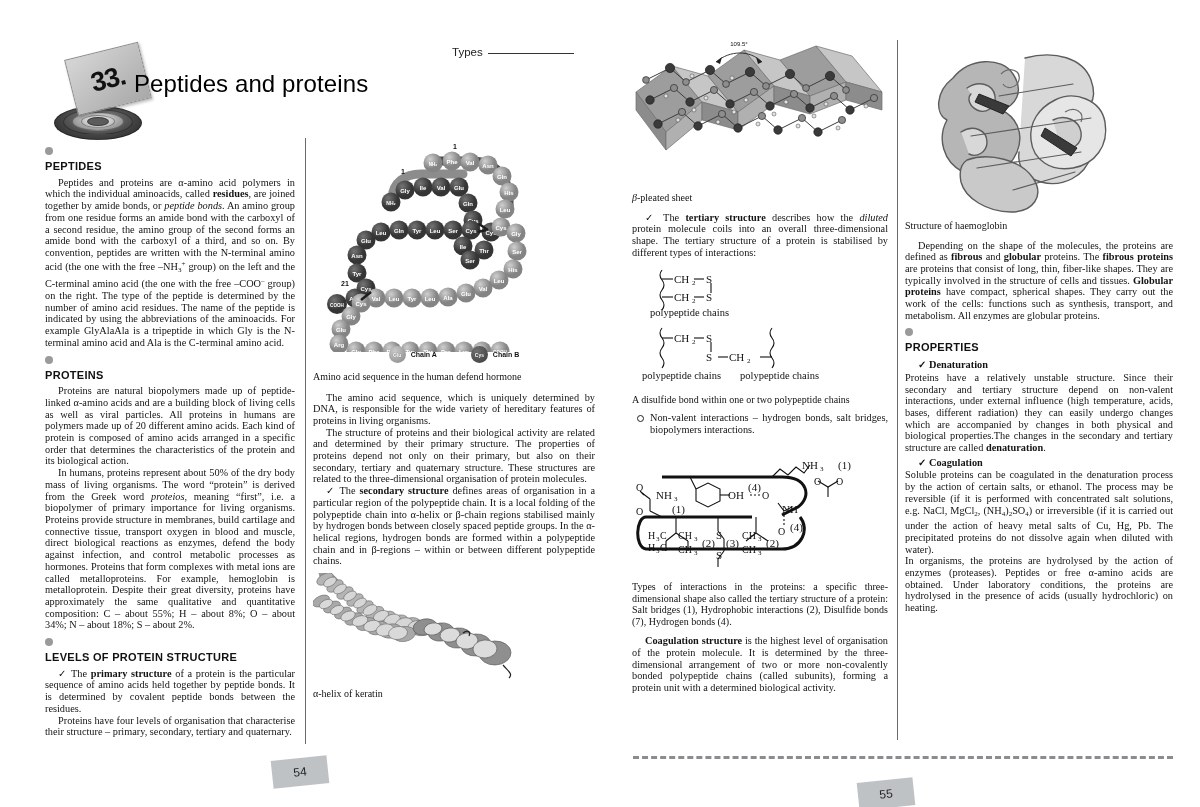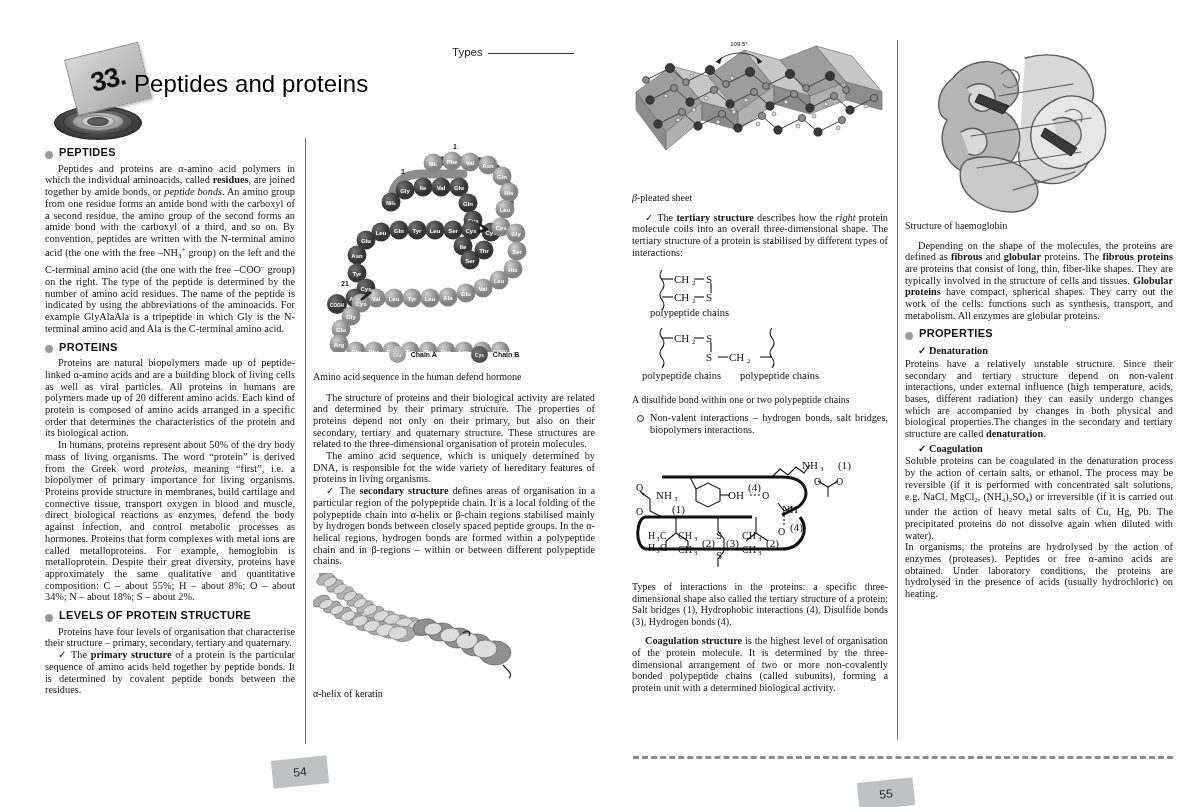--- a/index.html
+++ b/index.html
@@ -63,24 +63,25 @@
   .col-text{
     font-size:10.3px;line-height:11.7px;text-align:justify;
     text-justify:inter-word;hyphens:none;color:#131313;
   }
   .col-text p{margin:0 0 0 0;text-indent:13px;font-family:Liberation Serif, serif;}
   .col-text p.noind{text-indent:0;}
   .col-rule{position:absolute;width:0;border-left:1px solid #6b6b6b;}
 
   
   .sec-h{
-    display:flex;align-items:flex-end;gap:6px;
+    display:flex;align-items:flex-start;gap:6px;
     font-family:"Liberation Sans",sans-serif;
     font-weight:bold;font-size:11px;letter-spacing:.3px;color:#111;
     margin:7px 0 4px 0;
+    flex-direction:column;
   }
   .bullet-dot{
     width:8px;height:8px;border-radius:50%;
     background:#9a9a9a;flex:0 0 auto;display:inline-block;
   }
   .check-h{
     font-weight:bold;font-size:10.3px;margin:5px 0 1px 0;
   }
   .chk{font-size:10px;}
   b{font-weight:bold;}
@@ -169,23 +170,23 @@
 
       <p>Proteins are natural biopolymers made up of peptide-linked α-amino acids and are a building block of living cells as well as viral particles. All proteins in humans are polymers made up of 20 different amino acids. Each kind of protein is composed of amino acids arranged in a specific order that determines the characteristics of the protein and its biological action.</p>
 
       <p>In humans, proteins represent about 50% of the dry body mass of living organisms. The word “protein” is derived from the Greek word <i>proteios</i>, meaning “first”, i.e. a biopolymer of primary importance for living organisms. Proteins provide structure in membranes, build cartilage and connective tissue, transport oxygen in blood and muscle, direct biological reactions as enzymes, defend the body against infection, and control metabolic processes as hormones. Proteins that form complexes with metal ions are called metalloproteins. For example, hemoglobin is metalloprotein. Despite their great diversity, proteins have approximately the same qualitative and quantitative composition: C – about 55%; H – about 8%; O – about 34%; N – about 18%; S – about 2%.</p>
 
       <div class="sec-h">
         <span class="bullet-dot"></span>
         <span>LEVELS OF PROTEIN STRUCTURE</span>
       </div>
 
+      <p><span class="chk">✓</span> The <b>primary structure</b> of a protein is the particular sequence of amino acids held together by peptide bonds. It is determined by covalent peptide bonds between the residues.</p>
+
       <p>Proteins have four levels of organisation that characterise their structure – primary, secondary, tertiary and quaternary.</p>
-
-      <p><span class="chk">✓</span> The <b>primary structure</b> of a protein is the particular sequence of amino acids held together by peptide bonds. It is determined by covalent peptide bonds between the residues.</p>
     </div>
 
     <div class="col" style="left:313px;top:140px;width:282px;">
 
       <div class="fig insulin" style="position:relative;height:212px;">
         <svg width="282" height="212" viewBox="0 0 282 212">
           <defs>
             <radialGradient id="ga" cx="35%" cy="30%">
               <stop offset="0%" stop-color="#cfcfcf"></stop>
                 <stop offset="70%" stop-color="#9b9b9b"></stop>
@@ -348,22 +349,22 @@
           <span class="res resB" style="position:relative;width:17px;height:17px;font-size:5px;">
               <span>Cys</span>
             </span>
           <span>Chain B</span>
         </div>
       </div>
 
       <div class="caption" style="margin:8px 0 9px 0;">Amino acid sequence in the human defend hormone</div>
 
       <div class="col-text">
+        <p>The amino acid sequence, which is uniquely determined by DNA, is responsible for the wide variety of hereditary features of proteins in living organisms.</p>
         <p>The structure of proteins and their biological activity are related and determined by their primary structure. The properties of proteins depend not only on their primary, but also on their secondary, tertiary and quaternary structure. These structures are related to the three-dimensional organisation of protein molecules.</p>
-        <p>The amino acid sequence, which is uniquely determined by DNA, is responsible for the wide variety of hereditary features of proteins in living organisms.</p>
         <p><span class="chk">✓</span> The <b>secondary structure</b> defines areas of organisation in a particular region of the polypeptide chain. It is a local folding of the polypeptide chain into α-helix or β-chain regions stabilised mainly by hydrogen bonds between closely spaced peptide groups. In the α-helical regions, hydrogen bonds are formed within a polypeptide chain and in β-regions – within or between different polypeptide chains.</p>
       </div>
 
       <div style="position:relative;height:112px;margin-top:6px;">
         <svg width="282" height="112" viewBox="0 0 282 112">
           <g fill="none" stroke="#777" stroke-width="1">
 
             <g id="h1">
               <path d="M6,2 C14,0 22,8 26,16" stroke="#9a9a9a" stroke-width="9"></path>
             </g>
@@ -542,21 +543,21 @@
           <path d="M84,22 C98,10 118,10 130,22" stroke="#222" stroke-width=".9" fill="none" marker-start=""></path>
           <polygon points="84,22 90,17 88,24" fill="#222"></polygon>
           <polygon points="130,22 124,17 126,24" fill="#222"></polygon>
           <text x="107" y="6" font-family="Liberation Sans, sans-serif" font-size="6" fill="#111" text-anchor="middle">109.5°</text>
         </svg>
       </div>
 
       <div class="caption" style="margin:2px 0 8px 0;"><i>β</i>-pleated sheet</div>
 
       <div class="col-text">
-        <p><span class="chk">✓</span> The <b>tertiary structure</b> describes how the <i>right</i> protein molecule coils into an overall three-dimensional shape. The tertiary structure of a protein is stabilised by different types of interactions:</p>
+        <p><span class="chk">✓</span> The <b>tertiary structure</b> describes how the <i>diluted</i> protein molecule coils into an overall three-dimensional shape. The tertiary structure of a protein is stabilised by different types of interactions:</p>
       </div>
 
       <div style="position:relative;height:128px;margin-top:6px;">
         <svg width="256" height="128" viewBox="0 0 256 128" font-family="Liberation Serif, serif">
 
           <g stroke="#111" stroke-width="1.1" fill="none">
             <path d="M30,6 q-4,5 0,10 q4,5 0,10 q-4,5 0,10 q4,5 0,10"></path>
             <line x1="30" y1="15" x2="41" y2="15"></line>
             <line x1="30" y1="33" x2="41" y2="33"></line>
             <line x1="62" y1="15" x2="72" y2="15"></line>
@@ -670,21 +671,21 @@
             <text x="4" y="36" font-size="10">O</text>
             <text x="4" y="60" font-size="10">O</text>
             <text x="182" y="30" font-size="10">O</text>
             <text x="204" y="30" font-size="10">O</text>
             <text x="130" y="44" font-size="10">O</text>
             <text x="146" y="80" font-size="10">O</text>
           </g>
         </svg>
       </div>
 
-      <div class="caption" style="margin:4px 0 8px 0;text-align:justify;">Types of interactions in the proteins: a specific three-dimensional shape also called the tertiary structure of a protein: Salt bridges (1), Hydrophobic interactions (4), Disulfide bonds (3), Hydrogen bonds (4).</div>
+      <div class="caption" style="margin:4px 0 8px 0;text-align:justify;">Types of interactions in the proteins: a specific three-dimensional shape also called the tertiary structure of a protein: Salt bridges (1), Hydrophobic interactions (2), Disulfide bonds (7), Hydrogen bonds (4).</div>
 
       <div class="col-text">
         <p style="margin-top:7px;"><b>Coagulation structure</b> is the highest level of organisation of the protein molecule. It is determined by the three-dimensional arrangement of two or more non-covalently bonded polypeptide chains (called subunits), forming a protein unit with a determined biological activity.</p>
       </div>
     </div>
 
     <div class="col" style="left:305px;top:22px;width:268px;">
 
       <div style="position:relative;height:178px;">
         <svg width="268" height="178" viewBox="0 0 268 178">

